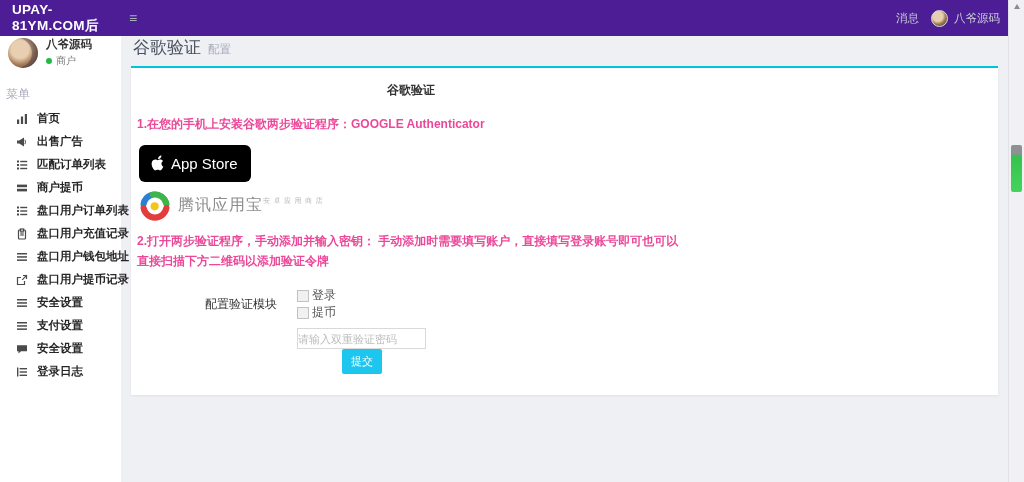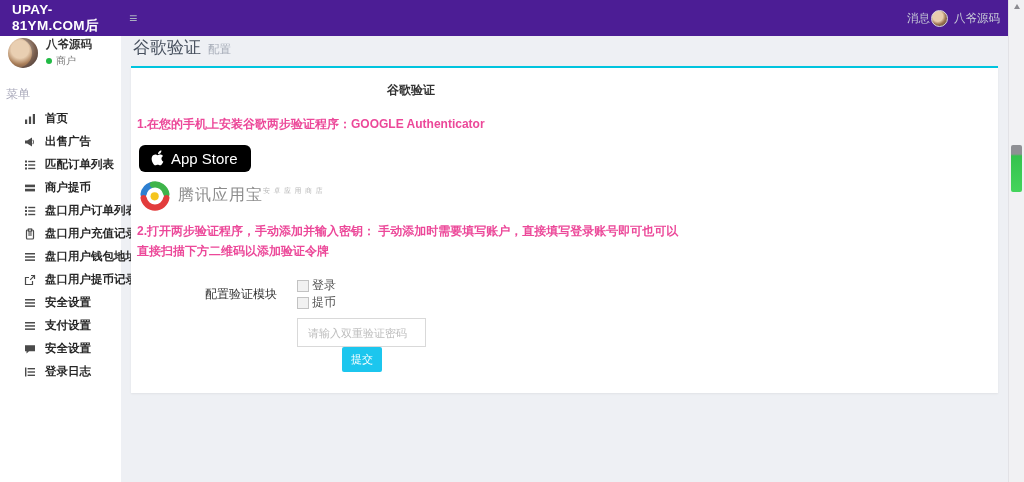--- a/index.html
+++ b/index.html
@@ -4,77 +4,77 @@
 <style>
   * { margin:0; padding:0; box-sizing:border-box; }
   html,body { width:1024px; height:482px; overflow:hidden; }
   body { background:#eef0f4; font-family:"Liberation Sans","DejaVu Sans",sans-serif; position:relative; }
 
   
   .navbar { position:absolute; top:0; left:0; right:0; height:36px; background:#4c1d95;
             display:flex; align-items:center; z-index:5; }
   .brand { color:#fff; font-weight:bold; font-size:13.5px; letter-spacing:.3px; padding-left:12px; width:121px; }
   .hamburger { color:#aab0c0; font-size:14px; margin-left:8px; cursor:pointer; line-height:1; }
-  .nav-right { margin-left:auto; display:flex; align-items:center; gap:1px; padding-right:24px; }
+  .nav-right { margin-left:auto; display:flex; align-items:center; gap:12px; padding-right:24px; }
   .nav-msg { color:#c9cdd9; font-size:11.5px; cursor:pointer; }
   .nav-user { display:flex; align-items:center; gap:6px; cursor:pointer; }
   .nav-avatar { width:17px; height:17px; border-radius:50%;
      background: radial-gradient(circle at 38% 35%, #e8cdae 0 38%, #9a7250 60%, #4a3b33 100%); border:1px solid #d8d8e2; }
   .nav-username { color:#c9cdd9; font-size:11.5px; }
 
   
   .sidebar { position:absolute; top:28px; left:0; bottom:0; width:121px; background:#ffffff; }
   .side-user { display:flex; align-items:center; gap:8px; padding:9px 8px 6px 8px; }
   .side-avatar { width:30px; height:30px; border-radius:50%; flex:0 0 auto;
      background: radial-gradient(circle at 40% 38%, #e9cfb2 0 34%, #a87d58 58%, #3c3230 100%);
      box-shadow: inset -6px 0 0 rgba(40,40,60,.35); }
   .side-user-meta { display:flex; flex-direction:column; gap:2px; }
   .side-user-name { font-size:11.5px; font-weight:bold; color:#333; }
   .side-user-role { font-size:10px; color:#777; display:flex; align-items:center; gap:4px; }
   .role-dot { width:6px; height:6px; border-radius:50%; background:#21ba45; display:inline-block; }
   .menu-label { font-size:12px; color:#aab; padding:12px 0 4px 6px; }
-  .side-item { display:flex; align-items:center; gap:9px; padding:5px 4px 5px 24px; cursor:pointer; height:23px; }
+  .side-item { display:flex; align-items:center; gap:9px; padding:5px 4px 5px 16px; cursor:pointer; height:23px; }
   .side-icon { width:12px; height:12px; flex:0 0 auto; display:inline-flex; color:#4a4a4a; }
   .side-icon svg { width:12px; height:12px; }
   .side-label { font-size:11.5px; color:#262626; font-weight:600; white-space:nowrap; }
 
   
   .main { position:absolute; left:121px; top:28px; right:16px; bottom:0; }
   .page-header { padding:8px 14px 7px 12px; display:flex; align-items:baseline; gap:7px; }
   .page-title { font-size:17px; color:#47505e; }
   .page-subtitle { font-size:11.5px; color:#a7adb8; }
 
   .card { margin:0 10px; background:#fff; border-top:2px solid #00c4de; box-shadow:0 1px 2px rgba(0,0,0,.06);
           padding:8px 6px 14px 6px; }
   .card-inner { width:548px; }
   .card-heading { text-align:center; font-size:12px; font-weight:bold; color:#333; margin:6px 0 16px 0; }
   .step { font-size:12px; font-weight:bold; color:#ec4899; line-height:1.65; }
   .step1 { margin-bottom:8px; }
 
   .appstore-badge { display:inline-flex; align-items:center; gap:7px; background:#000; border-radius:6px;
-      padding:0 13px 0 10px; height:27px; cursor:pointer; margin:2px 0 5px 2px; }
+      padding:0 13px 0 10px; height:37px; cursor:pointer; margin:2px 0 5px 2px; }
   .apple-glyph svg { width:15px; height:18px; display:block; }
   .appstore-text { color:#fff; font-size:15px; }
 
   .tencent-badge { display:flex; align-items:center; gap:7px; margin:3px 0 10px 2px; cursor:pointer; }
   .tencent-logo svg { width:32px; height:32px; display:block; }
   .tencent-meta { display:flex; flex-direction:row; }
   .tencent-name { font-size:16px; color:#8c8c8c; letter-spacing:1px; }
   .tencent-sub { font-size:7px; color:#b9b9b9; letter-spacing:3.5px; margin-top:1px; }
 
   .step2 { margin-top:6px; }
 
   .form { margin-top:16px; }
   .form-row { display:flex; align-items:center; margin-bottom:7px; }
   .form-label { width:140px; text-align:right; font-size:12px; font-weight:normal; color:#333; flex:0 0 auto; }
   .form-controls { margin-left:20px; display:flex; align-items:center;flex-direction:column; }
   .cb-group { display:flex; align-items:center; gap:3px; }
   .checkbox { width:12px; height:12px; border:1px solid #c2c2c2; background:#f1f1f1; display:inline-block; cursor:pointer; }
   .cb-label { font-size:12px; color:#555; margin-right:8px; }
-  .pwd-input { width:129px; height:29px; border:1px solid #d9d9d9; font-size:11px; padding:0 10px; color:#333;
+  .pwd-input { width:129px; height:21px; border:1px solid #d9d9d9; font-size:11px; padding:0 0; color:#333;
                font-family:"Liberation Sans","DejaVu Sans",sans-serif; outline:none; }
   .pwd-input::placeholder { color:#bdbdbd; }
   .submit-btn { margin-left:1px; background:#1cc6ee; color:#fff; border:none; font-size:11px;
                 padding:5px 9px; border-radius:2px; cursor:pointer; font-family:Liberation Sans, sans-serif; }
 
   
   .scrollbar { position:absolute; right:0; top:0; bottom:0; width:16px; background:#f1f1f3;
                border-left:1px solid #e2e2e6; z-index:20; }
   .scroll-up-btn { height:13px; display:flex; align-items:center; justify-content:center; cursor:pointer; }
   .scroll-up-arrow { width:0; height:0; border-left:3.5px solid transparent; border-right:3.5px solid transparent;

